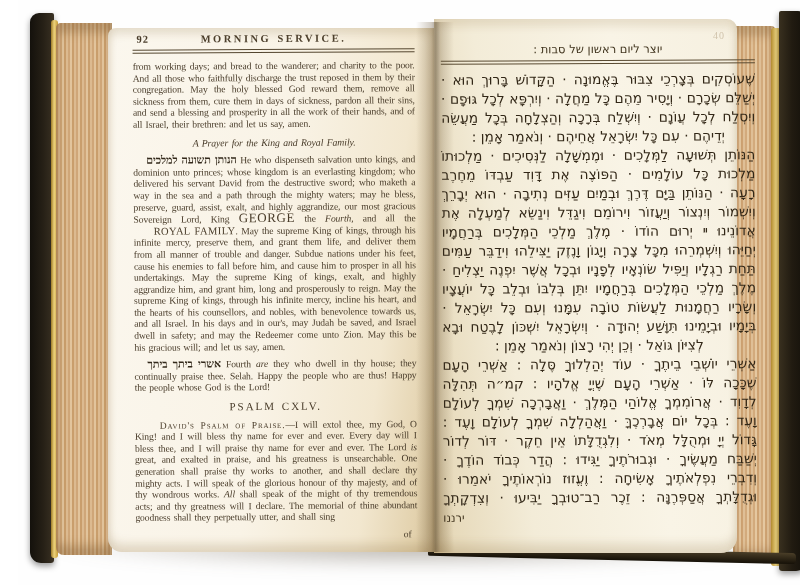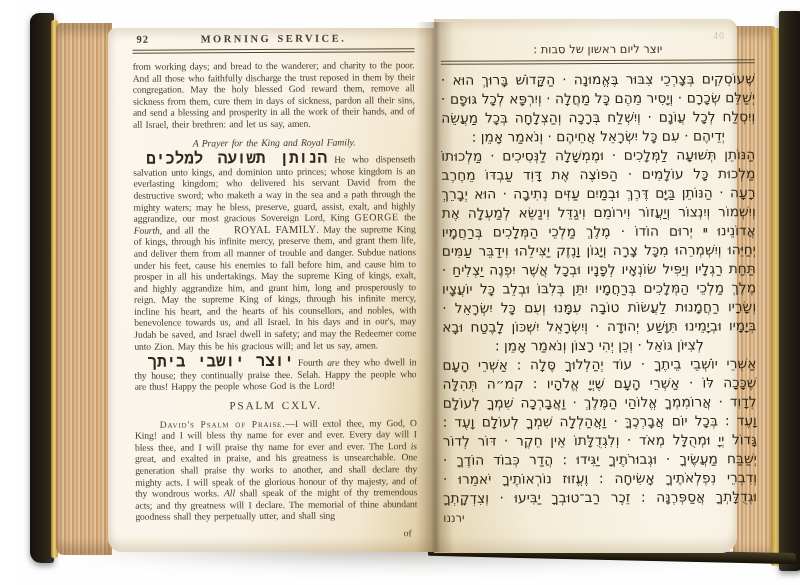--- a/index.html
+++ b/index.html
@@ -48,22 +48,22 @@
       letter-spacing:-0.1px;word-spacing:1px;}
   .lp-head{position:relative;height:13px;margin-bottom:3px;}
   .folio{position:absolute;left:4px;top:0;font-size:10.5px;letter-spacing:1px;font-weight:bold;}
   .running-title{position:absolute;left:0;right:0;top:0;text-align:center;font-size:10.5px;
       letter-spacing:2.5px;font-weight:bold;color:#4c3f2c;}
   .dbl-rule{height:4px;border-top:1.8px solid #54462f;border-bottom:0.8px solid #54462f;margin-bottom:7px;}
   .lp p{margin:0 0 6px 0;}
   .lp .indent{text-indent:13px;}
   .heading-italic{text-align:center;font-style:italic;font-size:9.8px;margin:7px 0 6px 0 !important;text-indent:0 !important;}
   .heading-caps{text-align:center;font-size:11px;letter-spacing:2px;margin:8px 0 6px 0 !important;text-indent:0 !important;}
-  .heb-inline{font-family:Liberation Mono, monospace;font-weight:bold;font-size:16px;color:#32281a;}
-  .caps-lg{font-size:10px;letter-spacing:.6px;}
+  .heb-inline{font-family:Liberation Serif, serif;font-weight:bold;font-size:11px;color:#32281a;}
+  .caps-lg{font-size:13px;letter-spacing:.6px;}
   .caps-sm{font-size:10.5px;letter-spacing:.4px;padding-left:20px;}
   .ital{font-style:italic;font-family:Liberation Serif, serif;}
   .smallcaps{font-variant:small-caps;letter-spacing:.8px;padding-left:12px;}
   .catchword-l{text-align:right;font-size:9.6px;margin-top:2px;padding-right:6px;}
 
   
   .rp{position:absolute;left:424px;top:42px;width:314px;z-index:4;color:#322717;
       transform:rotate(-0.3deg);direction:rtl;font-family:"DejaVu Sans",sans-serif;}
   .rp-head{text-align:center;font-size:11.5px;color:#41351f;margin-bottom:4px;}
   .rp .dbl-rule{margin-bottom:6px;border-color:#5a4b32;}
@@ -95,21 +95,21 @@
       <span class="running-title">MORNING SERVICE.</span>
     </div>
     <div class="dbl-rule"></div>
 
     <p>from working days; and bread to the wanderer; and charity to the poor.  And all those who faithfully discharge the trust reposed in them by their congregation.  May the holy blessed God reward them, remove all sickness from them, cure them in days of sickness, pardon all their sins, and send a blessing and prosperity in all the work of their hands, and of all Israel, their brethren: and let us say, amen.</p>
 
     <p class="heading-italic">A Prayer for the King and Royal Family.</p>
 
     <p class="indent"><span class="heb-inline">הנותן תשועה למלכים</span><span> He who dispenseth salvation unto kings, and dominion unto princes; whose kingdom is an everlasting kingdom; who delivered his servant David from the destructive sword; who maketh a way in the sea and a path through the mighty waters; may he bless, preserve, guard, assist, exalt, and highly aggrandize, our most gracious Sovereign Lord, King </span><span class="caps-lg">GEORGE</span><span> the </span><span class="ital">Fourth</span><span>, and all the </span><span class="caps-sm">ROYAL FAMILY</span><span>.  May the supreme King of kings, through his infinite mercy, preserve them, and grant them life, and deliver them from all manner of trouble and danger.  Subdue nations under his feet, cause his enemies to fall before him, and cause him to prosper in all his undertakings.  May the supreme King of kings, exalt, and highly aggrandize him, and grant him, long and prosperously to reign.  May the supreme King of kings, through his infinite mercy, incline his heart, and the hearts of his counsellors, and nobles, with benevolence towards us, and all Israel.  In his days and in our's, may Judah be saved, and Israel dwell in safety; and may the Redeemer come unto Zion.  May this be his gracious will; and let us say, amen.</span></p>
 
-    <p class="indent"><span class="heb-inline">יוצר יושבי ביתך</span><span> Fourth </span><span class="ital">are</span><span> they who dwell in thy house; they continually praise thee.  Selah.  Happy the people who are thus!  Happy the people whose God is the Lord!</span></p>
+    <p class="indent"><span class="heb-inline">אשרי ביתך ביתך</span><span> Fourth </span><span class="ital">are</span><span> they who dwell in thy house; they continually praise thee.  Selah.  Happy the people who are thus!  Happy the people whose God is the Lord!</span></p>
 
     <p class="heading-caps">PSALM CXLV.</p>
 
     <p class="indent"><span class="smallcaps">David's Psalm of Praise.</span><span>—I will extol thee, my God, O King! and I will bless thy name for ever and ever.  Every day will I bless thee, and I will praise thy name for ever and ever.  The Lord </span><span class="ital">is</span><span> great, and exalted in praise, and his greatness is unsearchable.  One generation shall praise thy works to another, and shall declare thy mighty acts.  I will speak of the glorious honour of thy majesty, and of thy wondrous works.  </span><span class="ital">All</span><span> shall speak of the might of thy tremendous acts; and thy greatness will I declare.  The memorial of thine abundant goodness shall they perpetually utter, and shall sing</span></p>
 
     <div class="catchword-l">of</div>
   </div>
 
   <div class="ghost-folio">40</div>
   <div class="rp">

